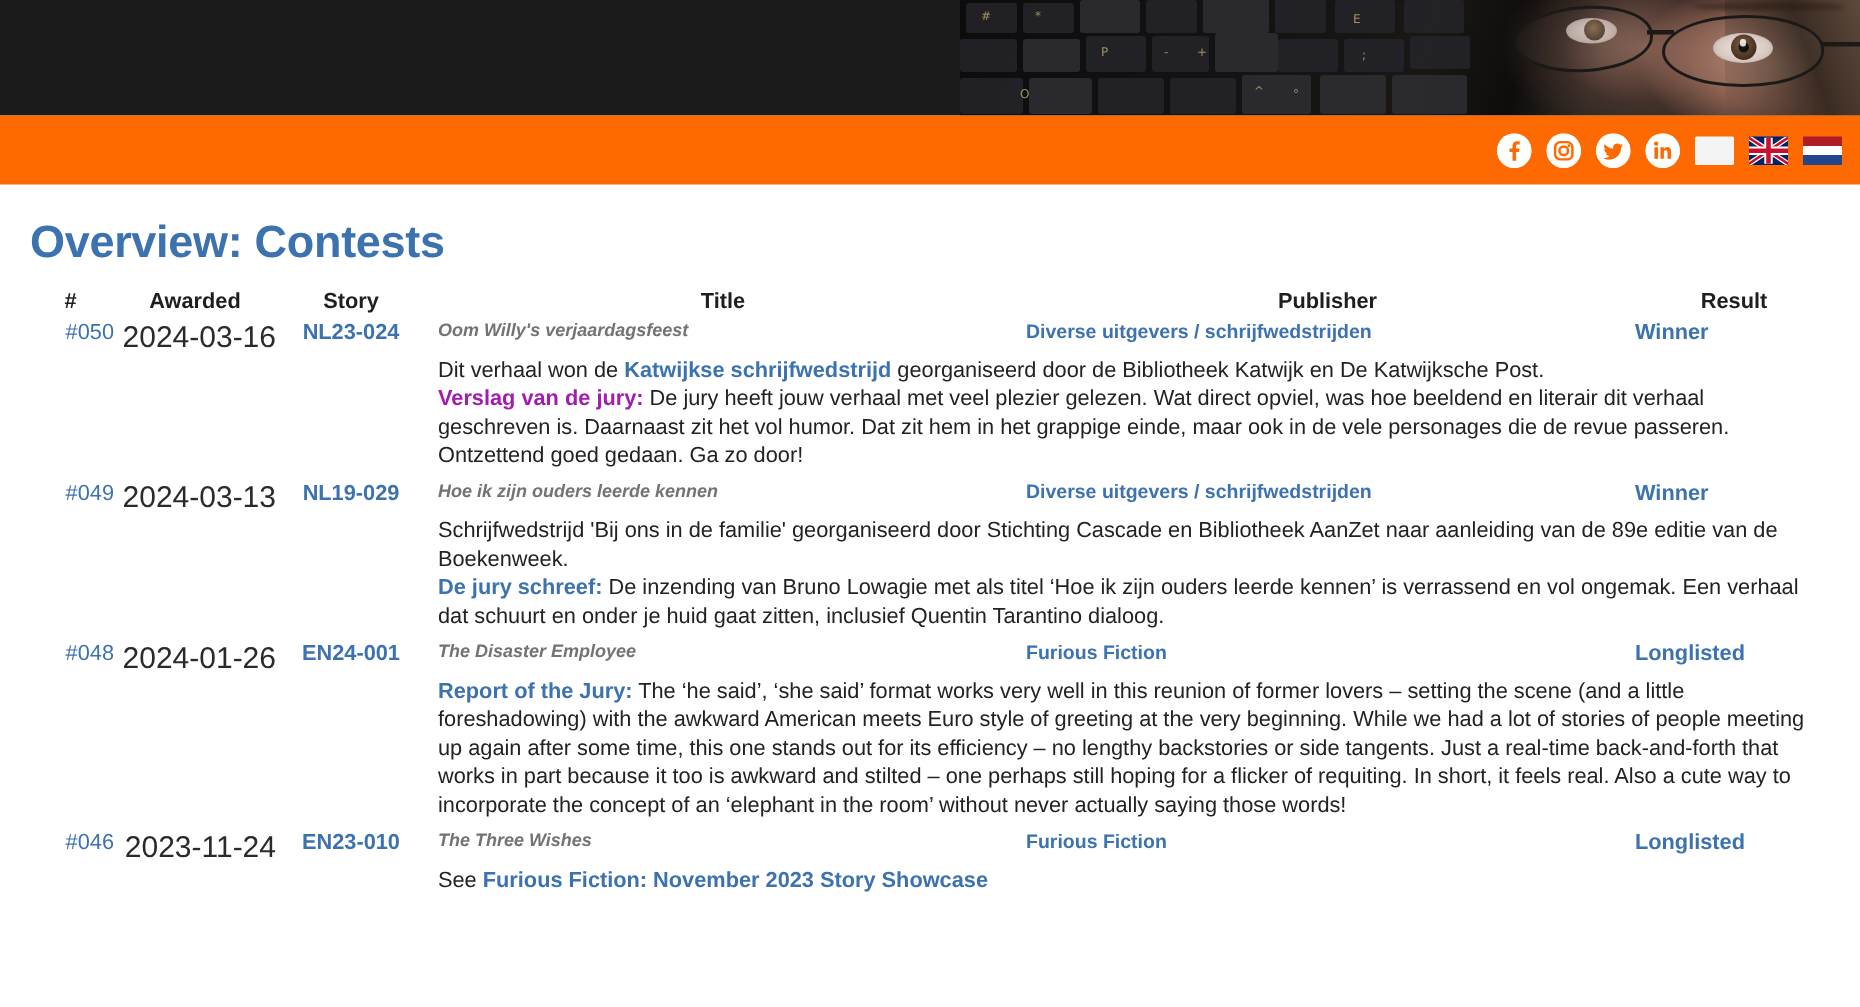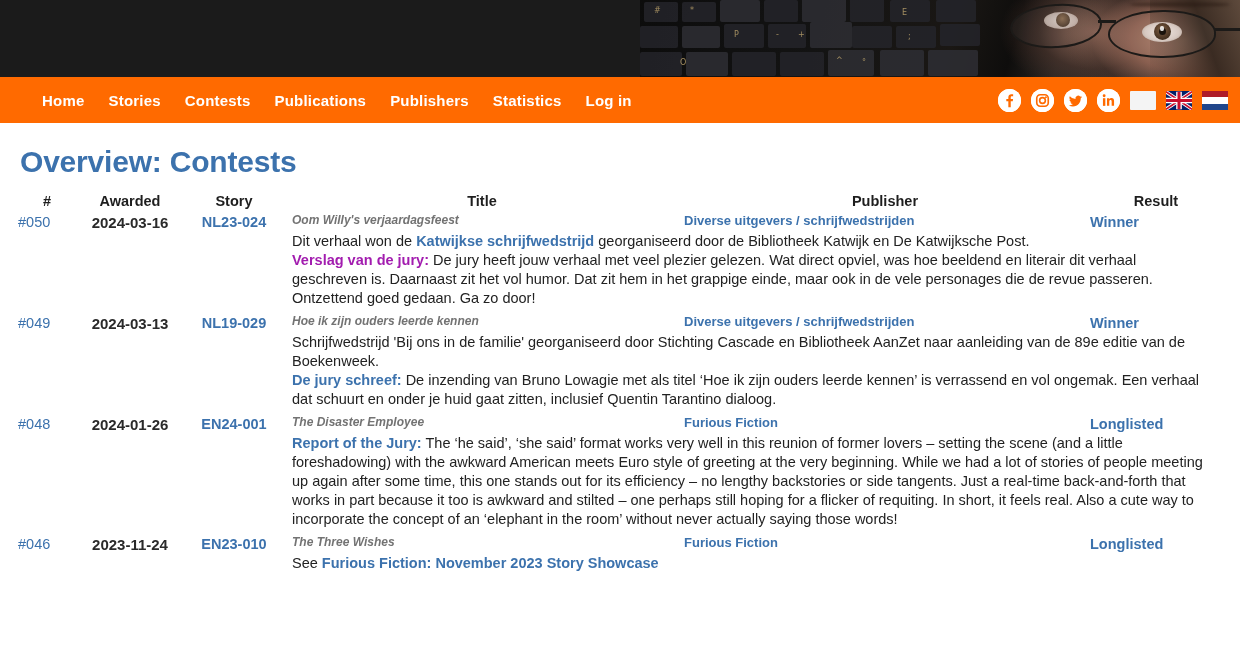--- a/index.html
+++ b/index.html
@@ -128,22 +128,22 @@
   }
   th.c-num { width: 58px; text-align: center; }
   th.c-awarded { width: 108px; text-align: center; }
   th.c-story { width: 100px; text-align: center; }
   th.c-title { width: 396px; text-align: center; }
   th.c-publisher { width: 410px; text-align: center; }
   th.c-result { width: 132px; text-align: center; }
 
   td { vertical-align: top; padding: 0; }
   .cell-num, .cell-awarded, .cell-story, .cell-result { padding-top: 1px; }
-  .cell-num { text-align: left; font-size: 14.5px; }
-  .cell-awarded { text-align: center; font-size: 15px; color: #2a2a2a; font-weight: bold; }
+  .cell-num { text-align: right; font-size: 14.5px; }
+  .cell-awarded { text-align: right; font-size: 20px; color: #2a2a2a; }
   .cell-story { text-align: center; font-size: 14.5px; font-weight: bold; }
   .cell-result { font-size: 14.5px; font-weight: bold; }
 
   .row-title {
     font-size: 12px; font-weight: bold; color: #737373;
     padding-left: 8px;
     font-style: italic;
   }
   .row-pub { font-size: 13px; font-weight: bold; padding-left: 4px; }
 
@@ -213,29 +213,20 @@
     <div class="iris" style="left:416px; top:13px; width:14px; height:14px; opacity:.85;"></div>
 
     <div class="glass-lens" style="left:468px; top:10px; width:108px; height:48px;"></div>
     <div class="glass-lens" style="left:370px; top:4px; width:92px; height:44px; transform:rotate(-3deg);"></div>
     <div class="glass-bridge" style="left:458px; top:20px; width:18px;"></div>
     <div class="glass-bridge" style="left:574px; top:28px; width:26px;"></div>
   </div>
 </div>
 
 <div class="navbar">
-  <div class="nav-links">
-    <a class="nav-link">Home</a>
-    <a class="nav-link">Stories</a>
-    <a class="nav-link">Contests</a>
-    <a class="nav-link">Publications</a>
-    <a class="nav-link">Publishers</a>
-    <a class="nav-link">Statistics</a>
-    <a class="nav-link">Log in</a>
-  </div>
 
   <div class="nav-icons">
     <span class="soc">
       <svg width="23" height="23" viewBox="0 0 24 24">
           <circle cx="12" cy="12" r="12" fill="#fff"></circle>
           <path d="M13.3 19v-6.2h2.1l.32-2.43h-2.42V8.82c0-.7.2-1.18 1.2-1.18h1.3V5.46c-.22-.03-.99-.1-1.88-.1-1.86 0-3.13 1.14-3.13 3.22v1.79H8.67v2.43h2.12V19z" fill="#ff6a00"></path>
         </svg>
     </span>
     <span class="soc">
       <svg width="23" height="23" viewBox="0 0 24 24">

